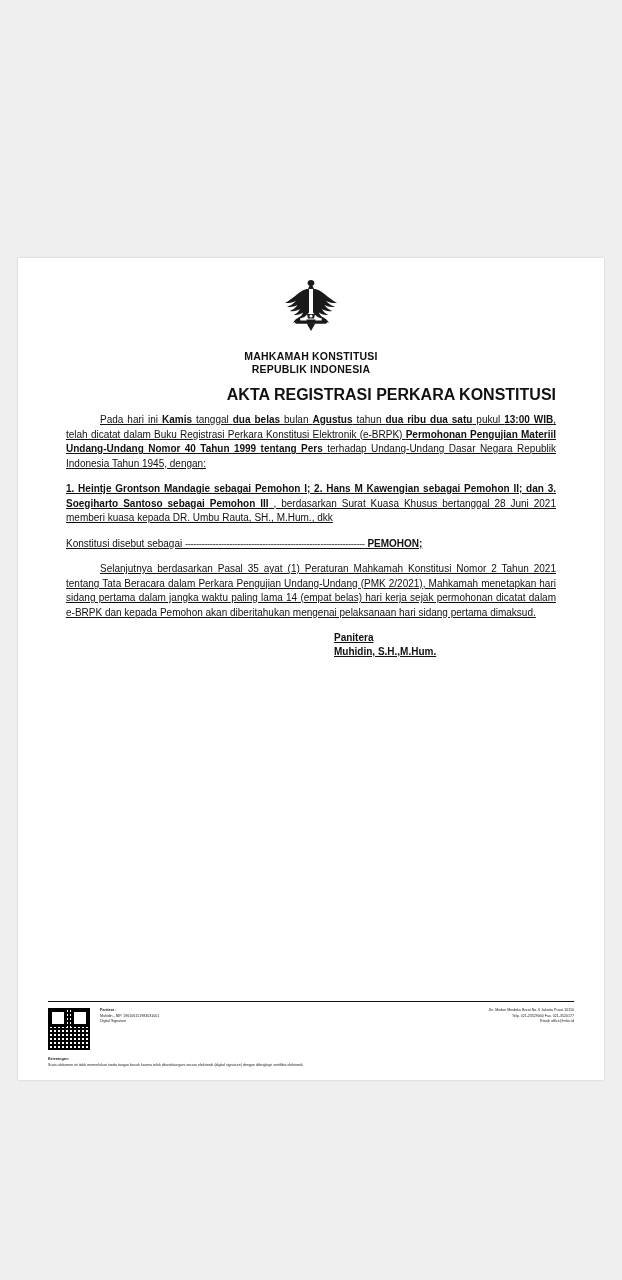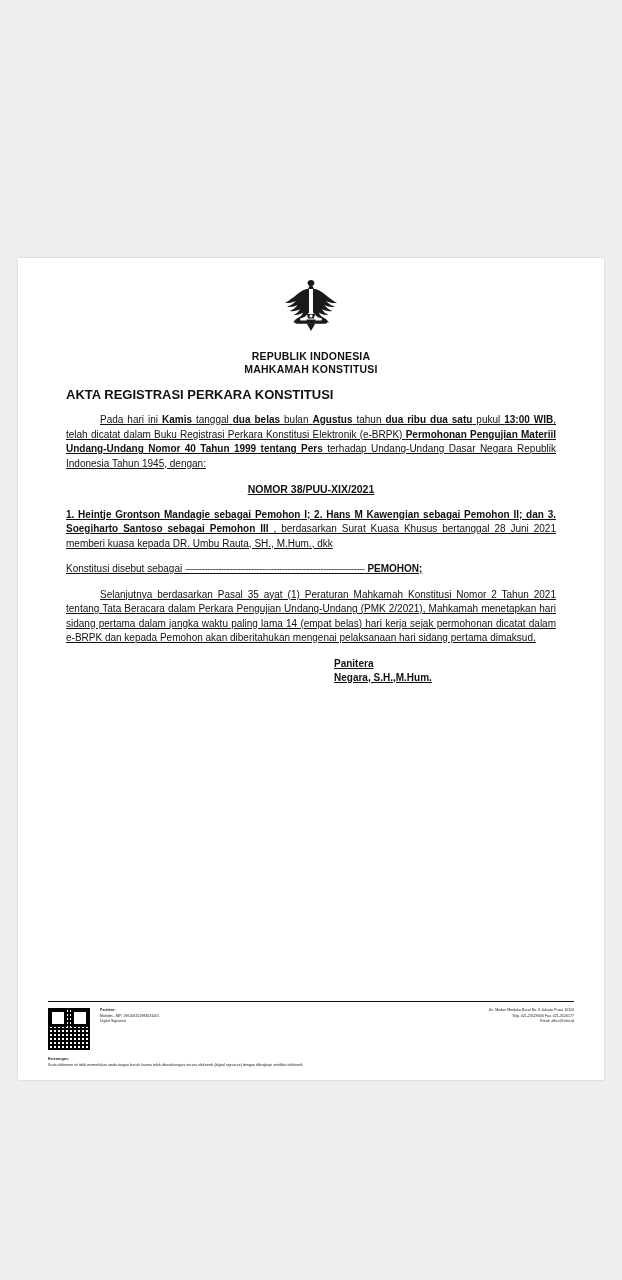--- a/index.html
+++ b/index.html
@@ -47,23 +47,23 @@
   .head-line {
     text-align: center;
     font-weight: bold;
     font-size: 10.5px;
     letter-spacing: .2px;
     line-height: 13px;
     color: #111;
   }
   .head-gap { height: 12px; }
   .title-line {
-    text-align: left;
-    font-weight: bold;
-    font-size: 13px;
+    text-align: right;
+    font-weight: bold;
+    font-size: 16px;
     line-height: 13px;
     color: #111;
   }
   .body-block {
     margin-top: 12px;
     font-size: 10px;
     line-height: 14.5px;
     color: #111;
     text-align: justify;
     text-decoration: underline;
@@ -171,44 +171,43 @@
               <path d="M41 41c3.2 1 5.6 3 7 6-2.6-1.2-5-1.7-7.4-1.4z"></path>
               <rect x="14" y="44.5" width="32" height="3.2" rx="1.4"></rect>
             </g>
             <g fill="#fff">
               <circle cx="30" cy="40" r="1.6"></circle>
             </g>
           </svg>
         </span>
       </div>
 
+      <div class="head-line">MAHKAMAH KONSTITUSI</div>
       <div class="head-line">REPUBLIK INDONESIA</div>
-      <div class="head-line">MAHKAMAH KONSTITUSI</div>
 
       <div class="head-gap"></div>
 
       <div class="title-line">AKTA REGISTRASI PERKARA KONSTITUSI</div>
 
       <div class="body-block">
 
         <p class="indent"><span>Pada hari ini </span><span class="b">Kamis</span><span> tanggal </span><span class="b">dua belas</span><span> bulan </span><span class="b">Agustus</span><span> tahun </span><span class="b">dua ribu dua satu</span><span> pukul </span><span class="b">13:00 WIB</span><span>, telah dicatat dalam Buku Registrasi Perkara Konstitusi Elektronik (e-BRPK) </span><span class="b">Permohonan Pengujian Materiil Undang-Undang Nomor 40 Tahun 1999 tentang Pers</span><span> terhadap Undang-Undang Dasar Negara Republik Indonesia Tahun 1945, dengan:</span></p>
 
-        <div class="center-bold">NOMOR 38/PUU-XIX/2021</div>
 
 
         <p><span class="b">1. Heintje Grontson Mandagie sebagai Pemohon I; 2. Hans M Kawengian sebagai Pemohon II; dan 3. Soegiharto Santoso sebagai Pemohon III</span><span> , berdasarkan Surat Kuasa Khusus bertanggal 28 Juni 2021 memberi kuasa kepada DR. Umbu Rauta, SH., M.Hum., dkk</span></p>
 
         <p><span>Konstitusi disebut sebagai </span><span class="dotline">-----------------------------------------------------------------</span><span class="b"> PEMOHON;</span></p>
 
         <p class="indent">Selanjutnya berdasarkan Pasal 35 ayat (1) Peraturan Mahkamah Konstitusi Nomor 2 Tahun 2021 tentang Tata Beracara dalam Perkara Pengujian Undang-Undang (PMK 2/2021), Mahkamah menetapkan hari sidang pertama dalam jangka waktu paling lama 14 (empat belas) hari kerja sejak permohonan dicatat dalam e-BRPK dan kepada Pemohon akan diberitahukan mengenai pelaksanaan hari sidang pertama dimaksud.</p>
 
 
         <div class="sign-block">
           <div class="role">Panitera</div>
-          <div>Negara, S.H.,M.Hum.</div>
+          <div>Muhidin, S.H.,M.Hum.</div>
         </div>
 
       </div>
     </div>
 
     <div class="footer">
       <div class="footer-rule"></div>
       <div class="footer-row">
         <div class="qr"></div>
         <div class="sign-meta">

